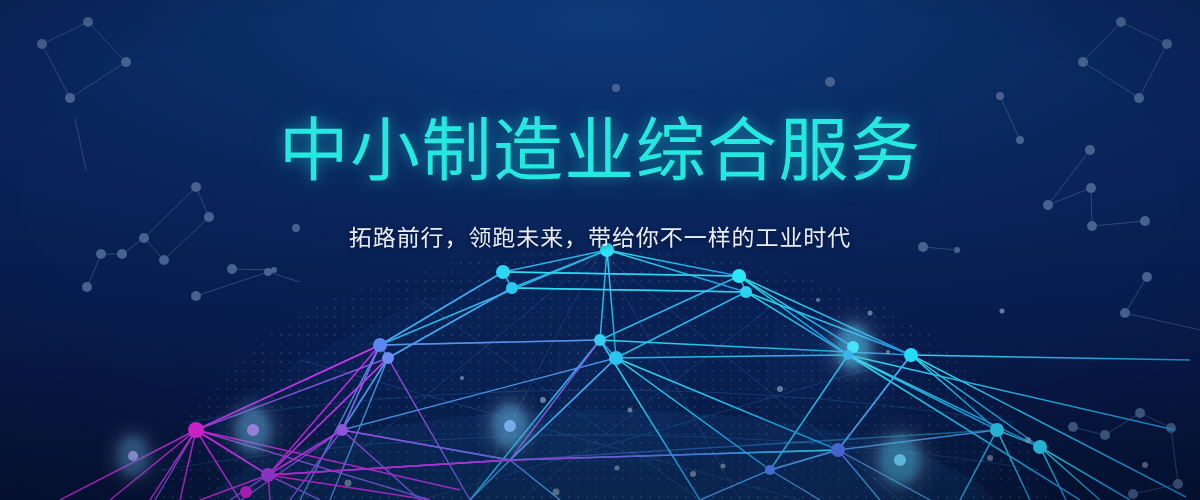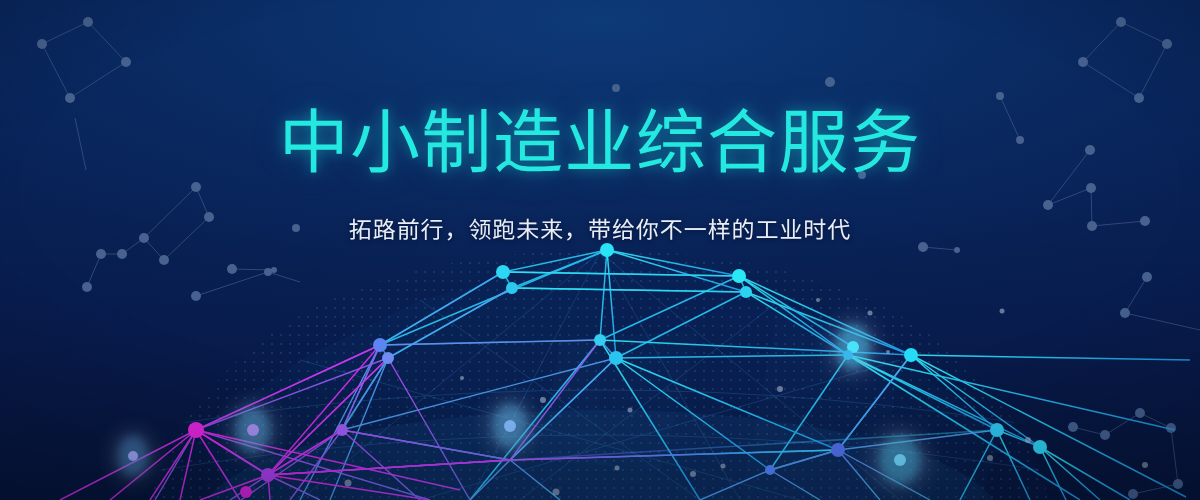--- a/index.html
+++ b/index.html
@@ -28,21 +28,21 @@
   .layer svg{display:block;width:1200px;height:500px;}
 
   
   #text-block{
     position:absolute;
     left:0; top:0; width:1200px;
     text-align:center;
     z-index:8;
   }
   #main-title{
-    margin:4px;
+    margin:12px;
     padding-top:104px;
     font-size:70px;
     line-height:1.0;
     font-weight:400;
     letter-spacing:.02em;
     color:#23e9e0;
     text-shadow:0 0 14px rgba(34,232,224,.45), 0 0 34px rgba(20,180,220,.25);
     white-space:nowrap;
   }
   #sub-title{

